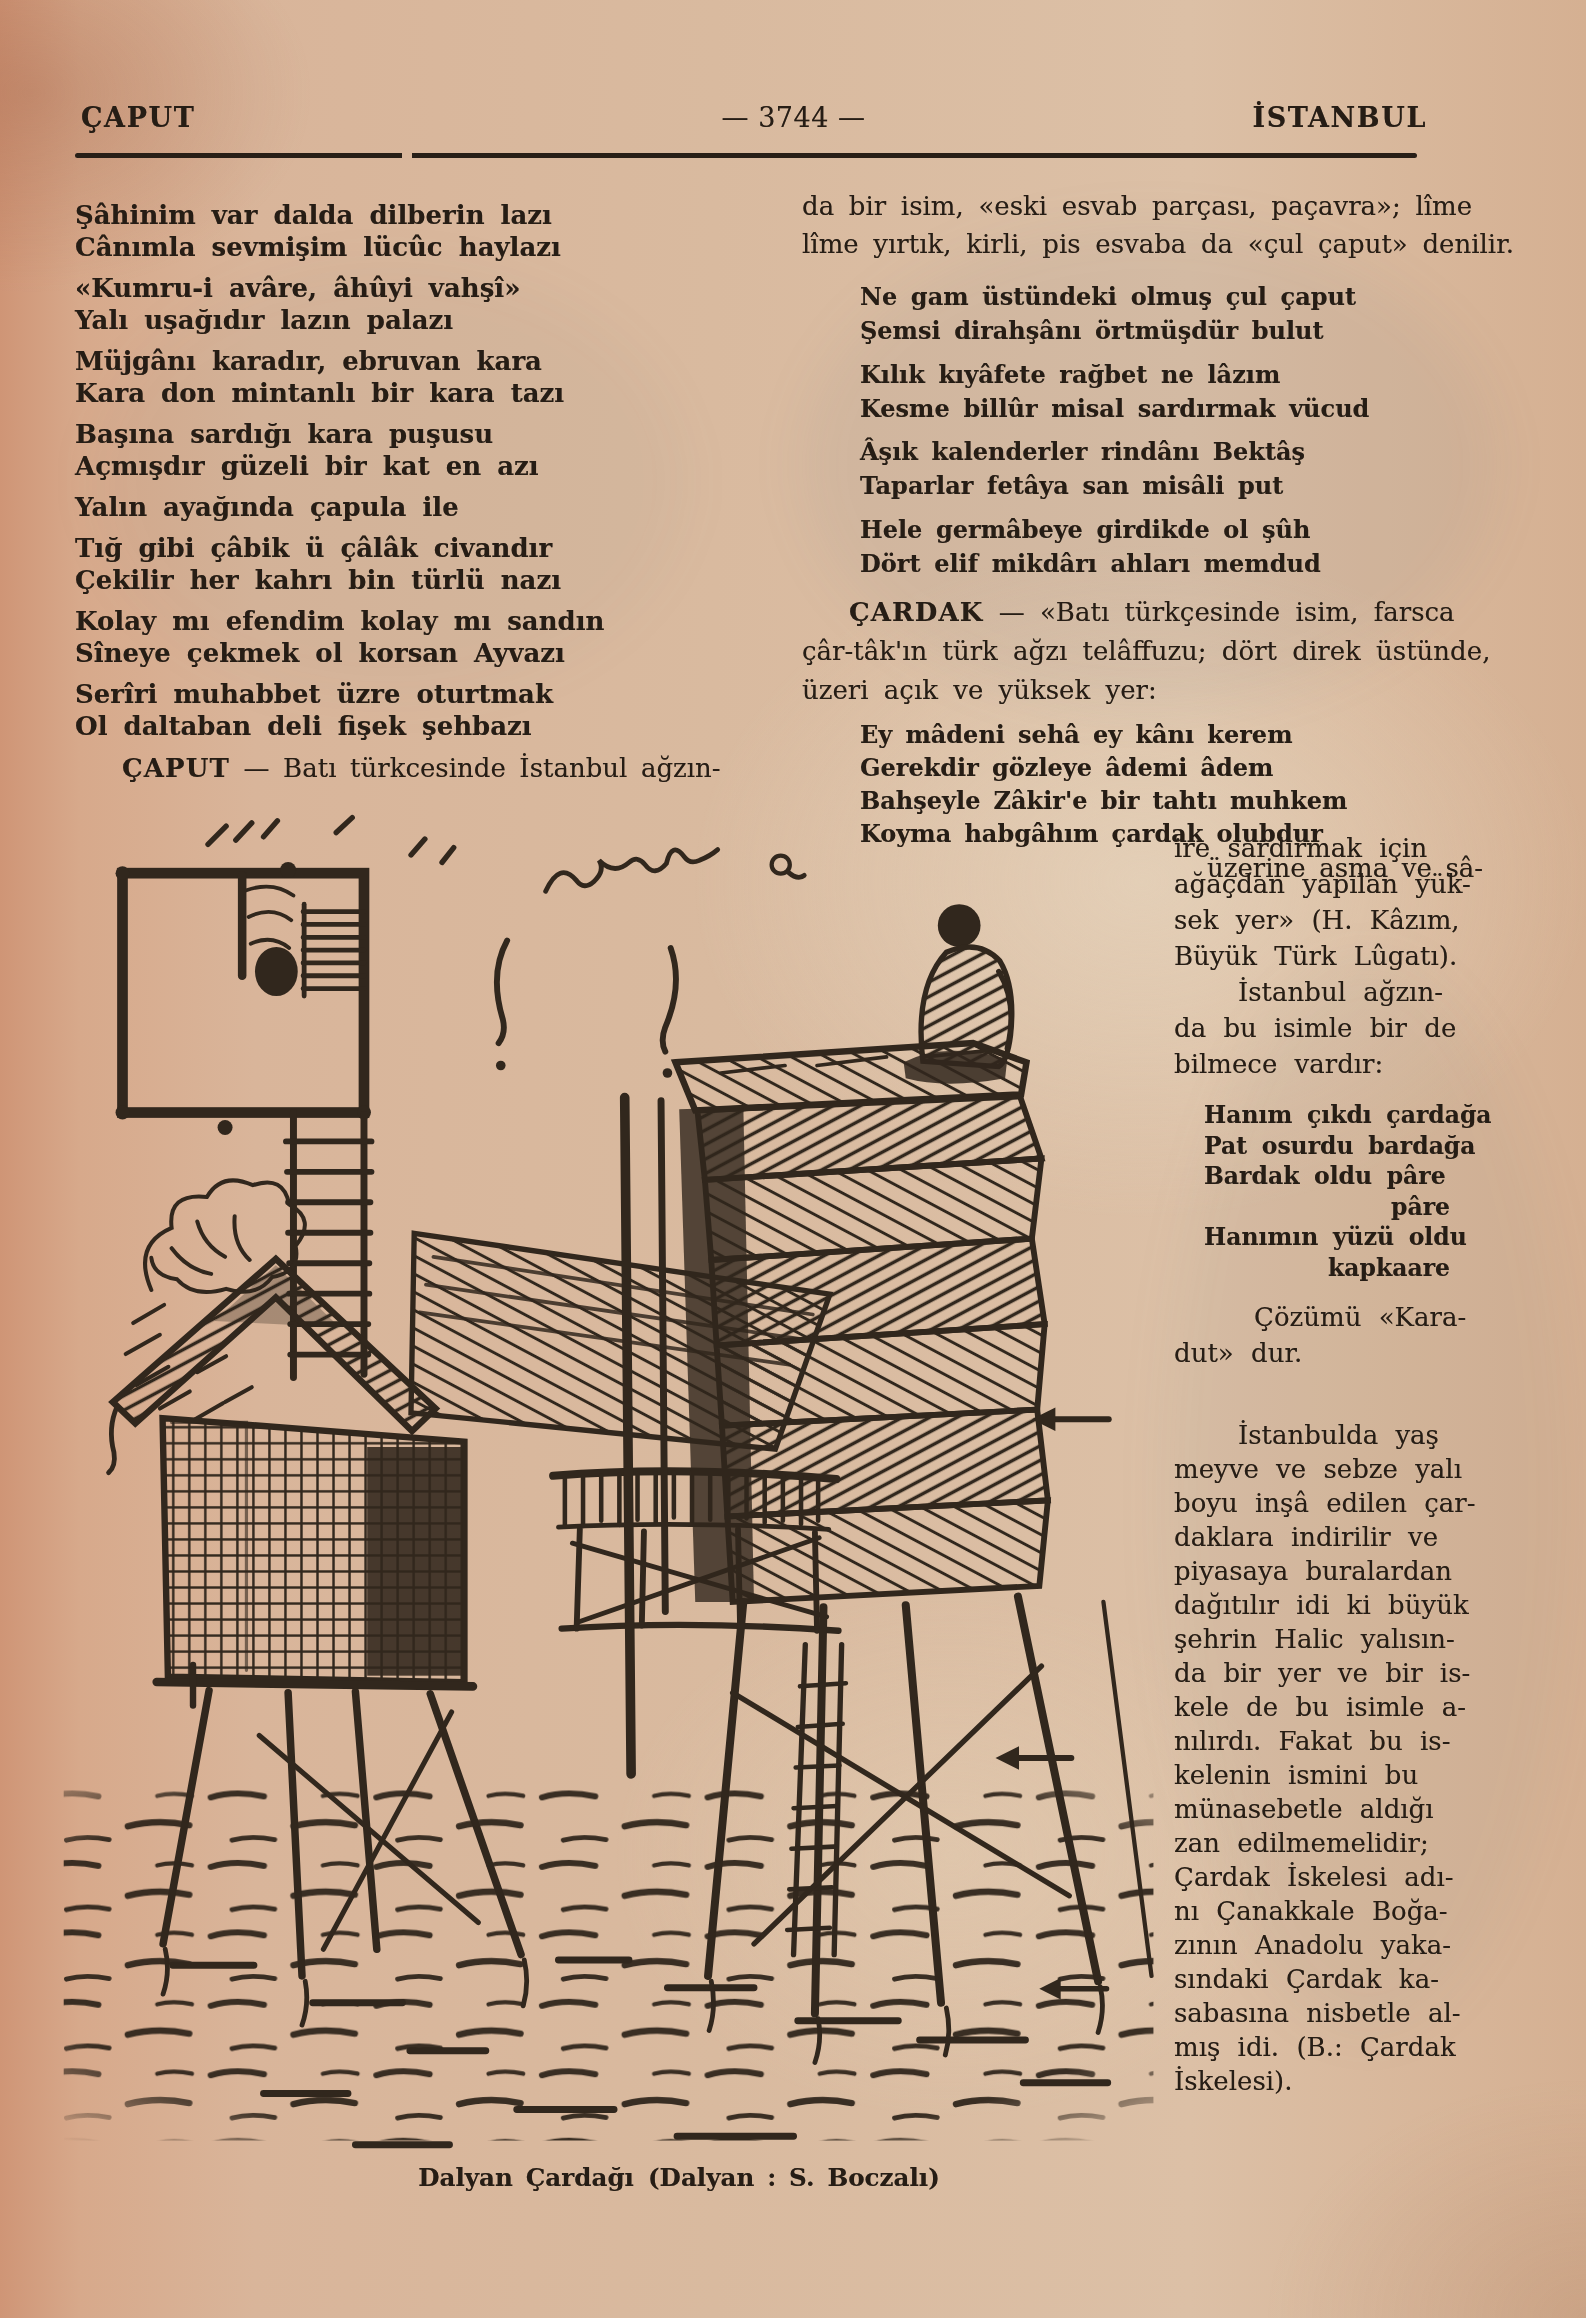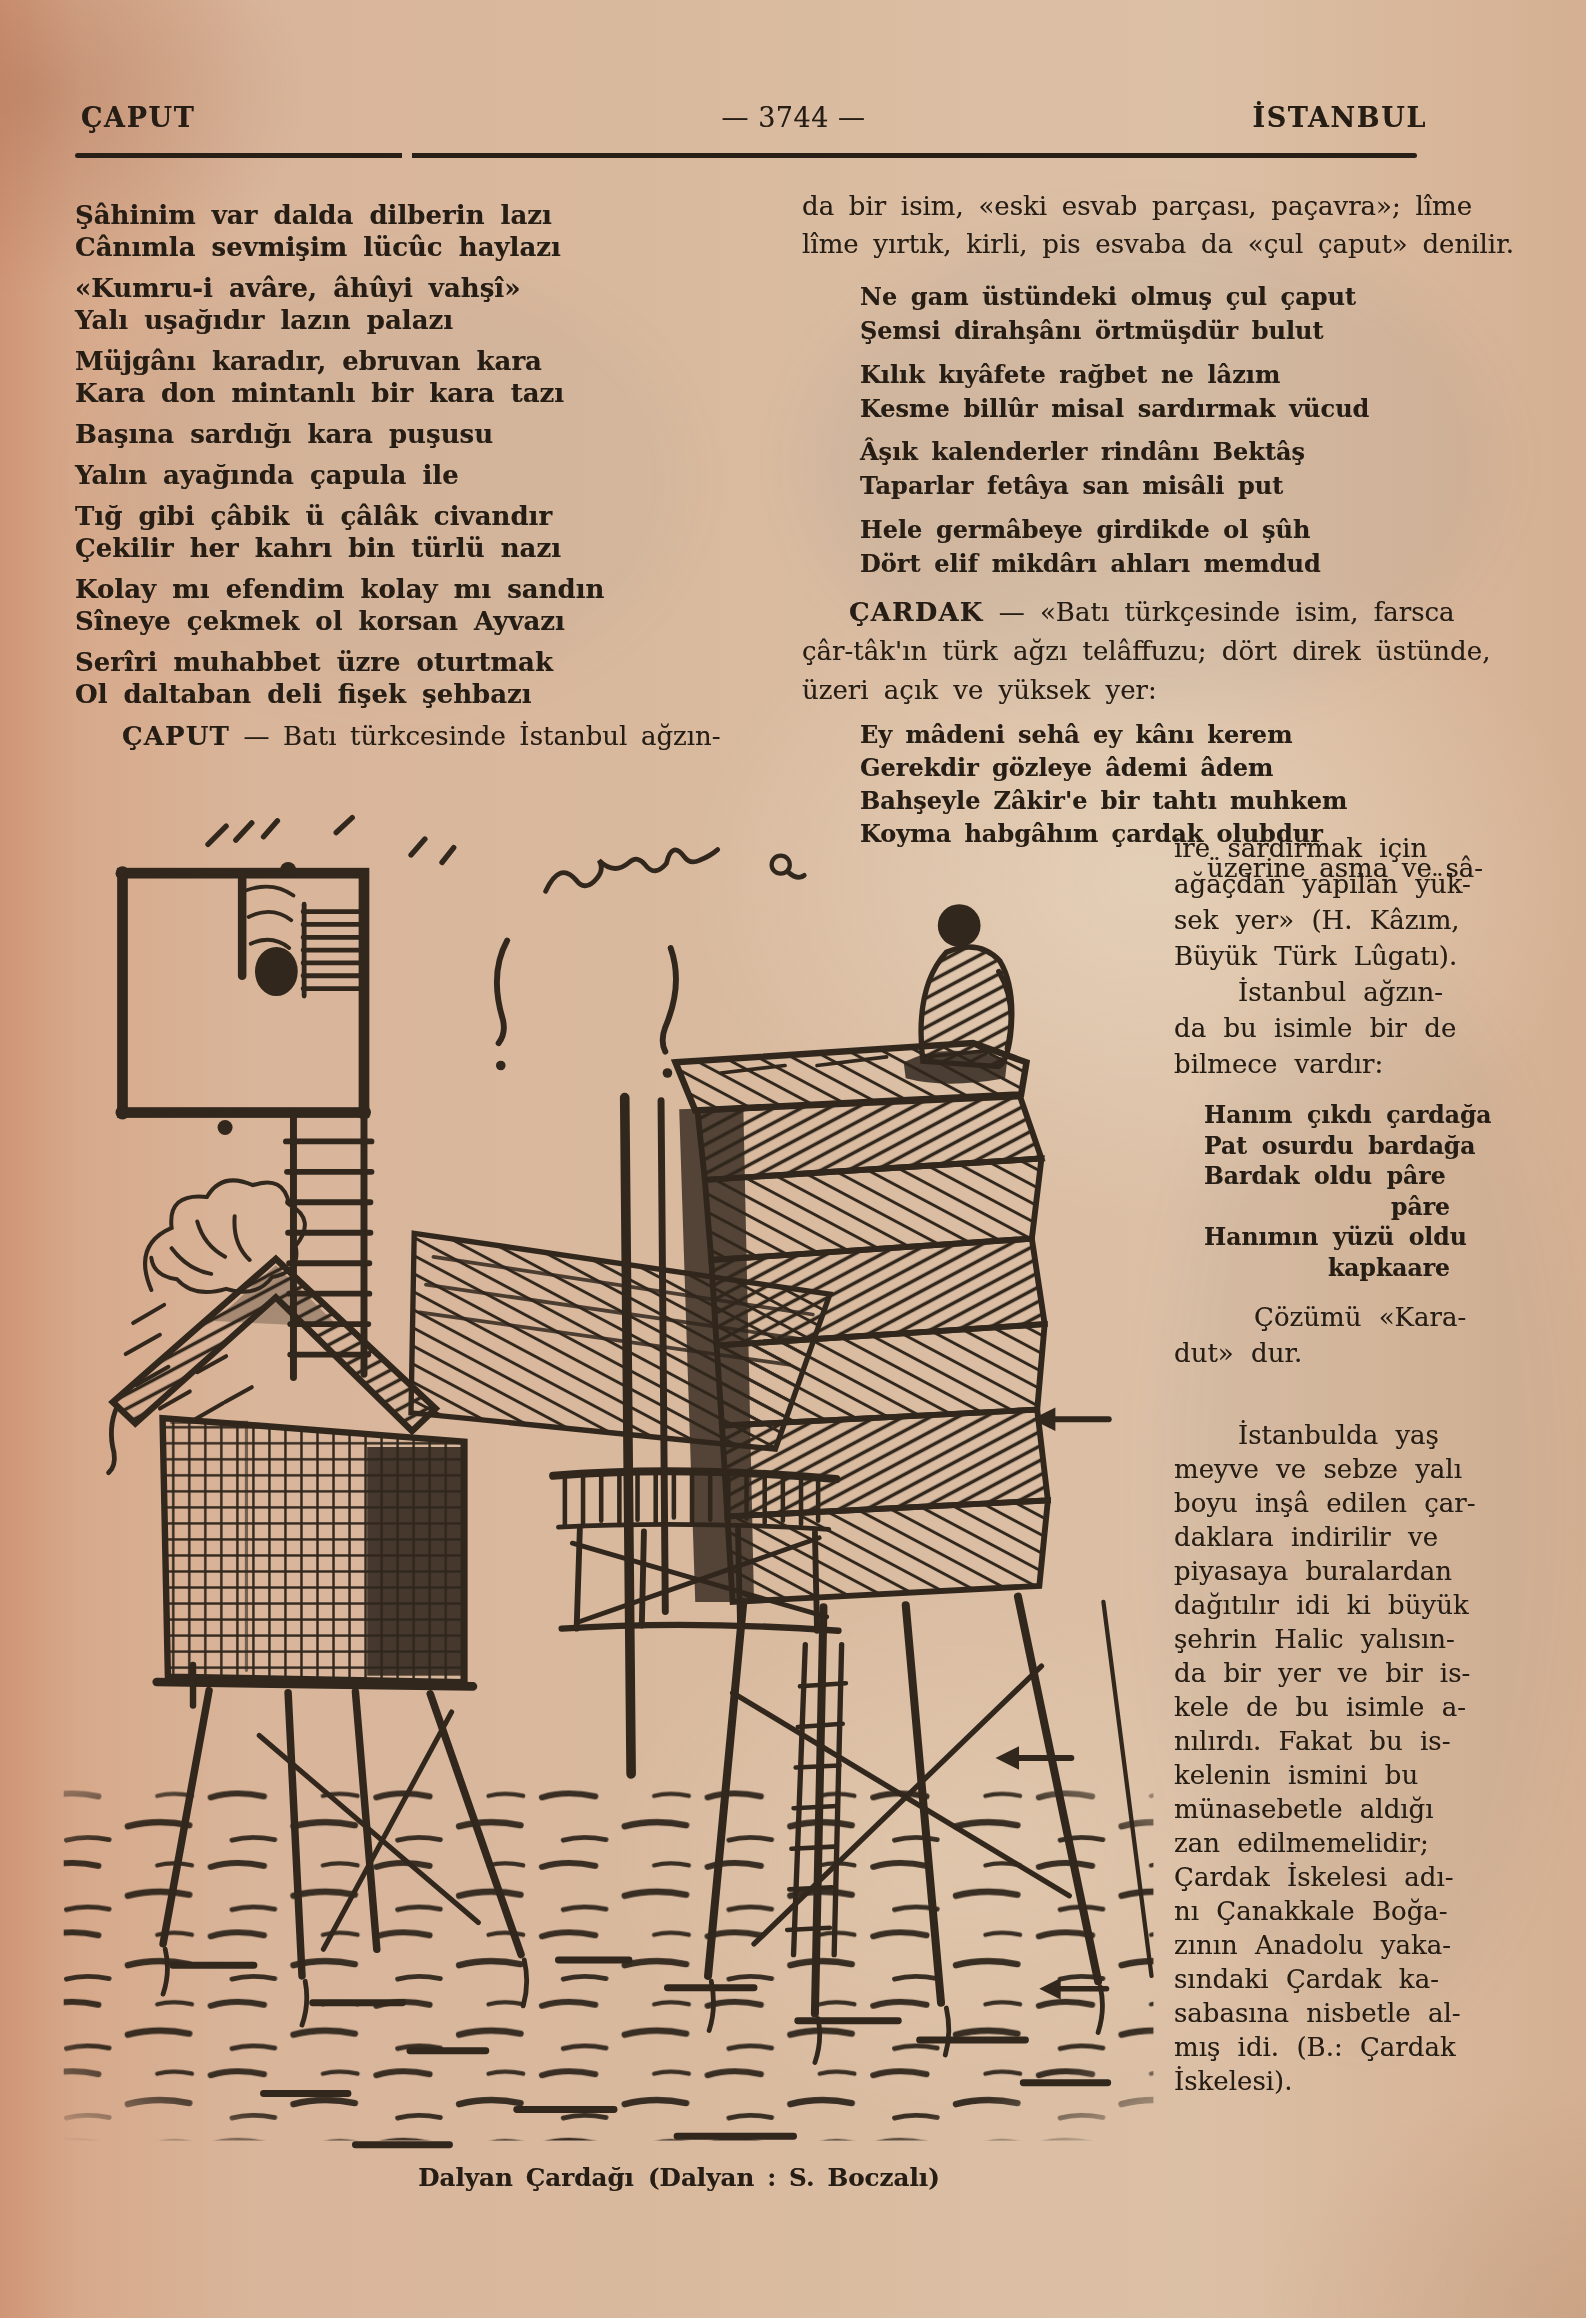--- a/index.html
+++ b/index.html
@@ -90,20 +90,21 @@
   <div class="couplet">
     <div class="line">«Kumru-i avâre, âhûyi vahşî»</div>
     <div class="line">Yalı uşağıdır lazın palazı</div>
   </div>
   <div class="couplet">
     <div class="line">Müjgânı karadır, ebruvan kara</div>
     <div class="line">Kara don mintanlı bir kara tazı</div>
   </div>
   <div class="couplet">
     <div class="line">Başına sardığı kara puşusu</div>
+    <div class="line">Açmışdır güzeli bir kat en azı</div>
   </div>
   <div class="couplet">
     <div class="line">Yalın ayağında çapula ile</div>
   </div>
   <div class="couplet">
     <div class="line">Tığ gibi çâbik ü çâlâk civandır</div>
     <div class="line">Çekilir her kahrı bin türlü nazı</div>
   </div>
   <div class="couplet">
     <div class="line">Kolay mı efendim kolay mı sandın</div>

